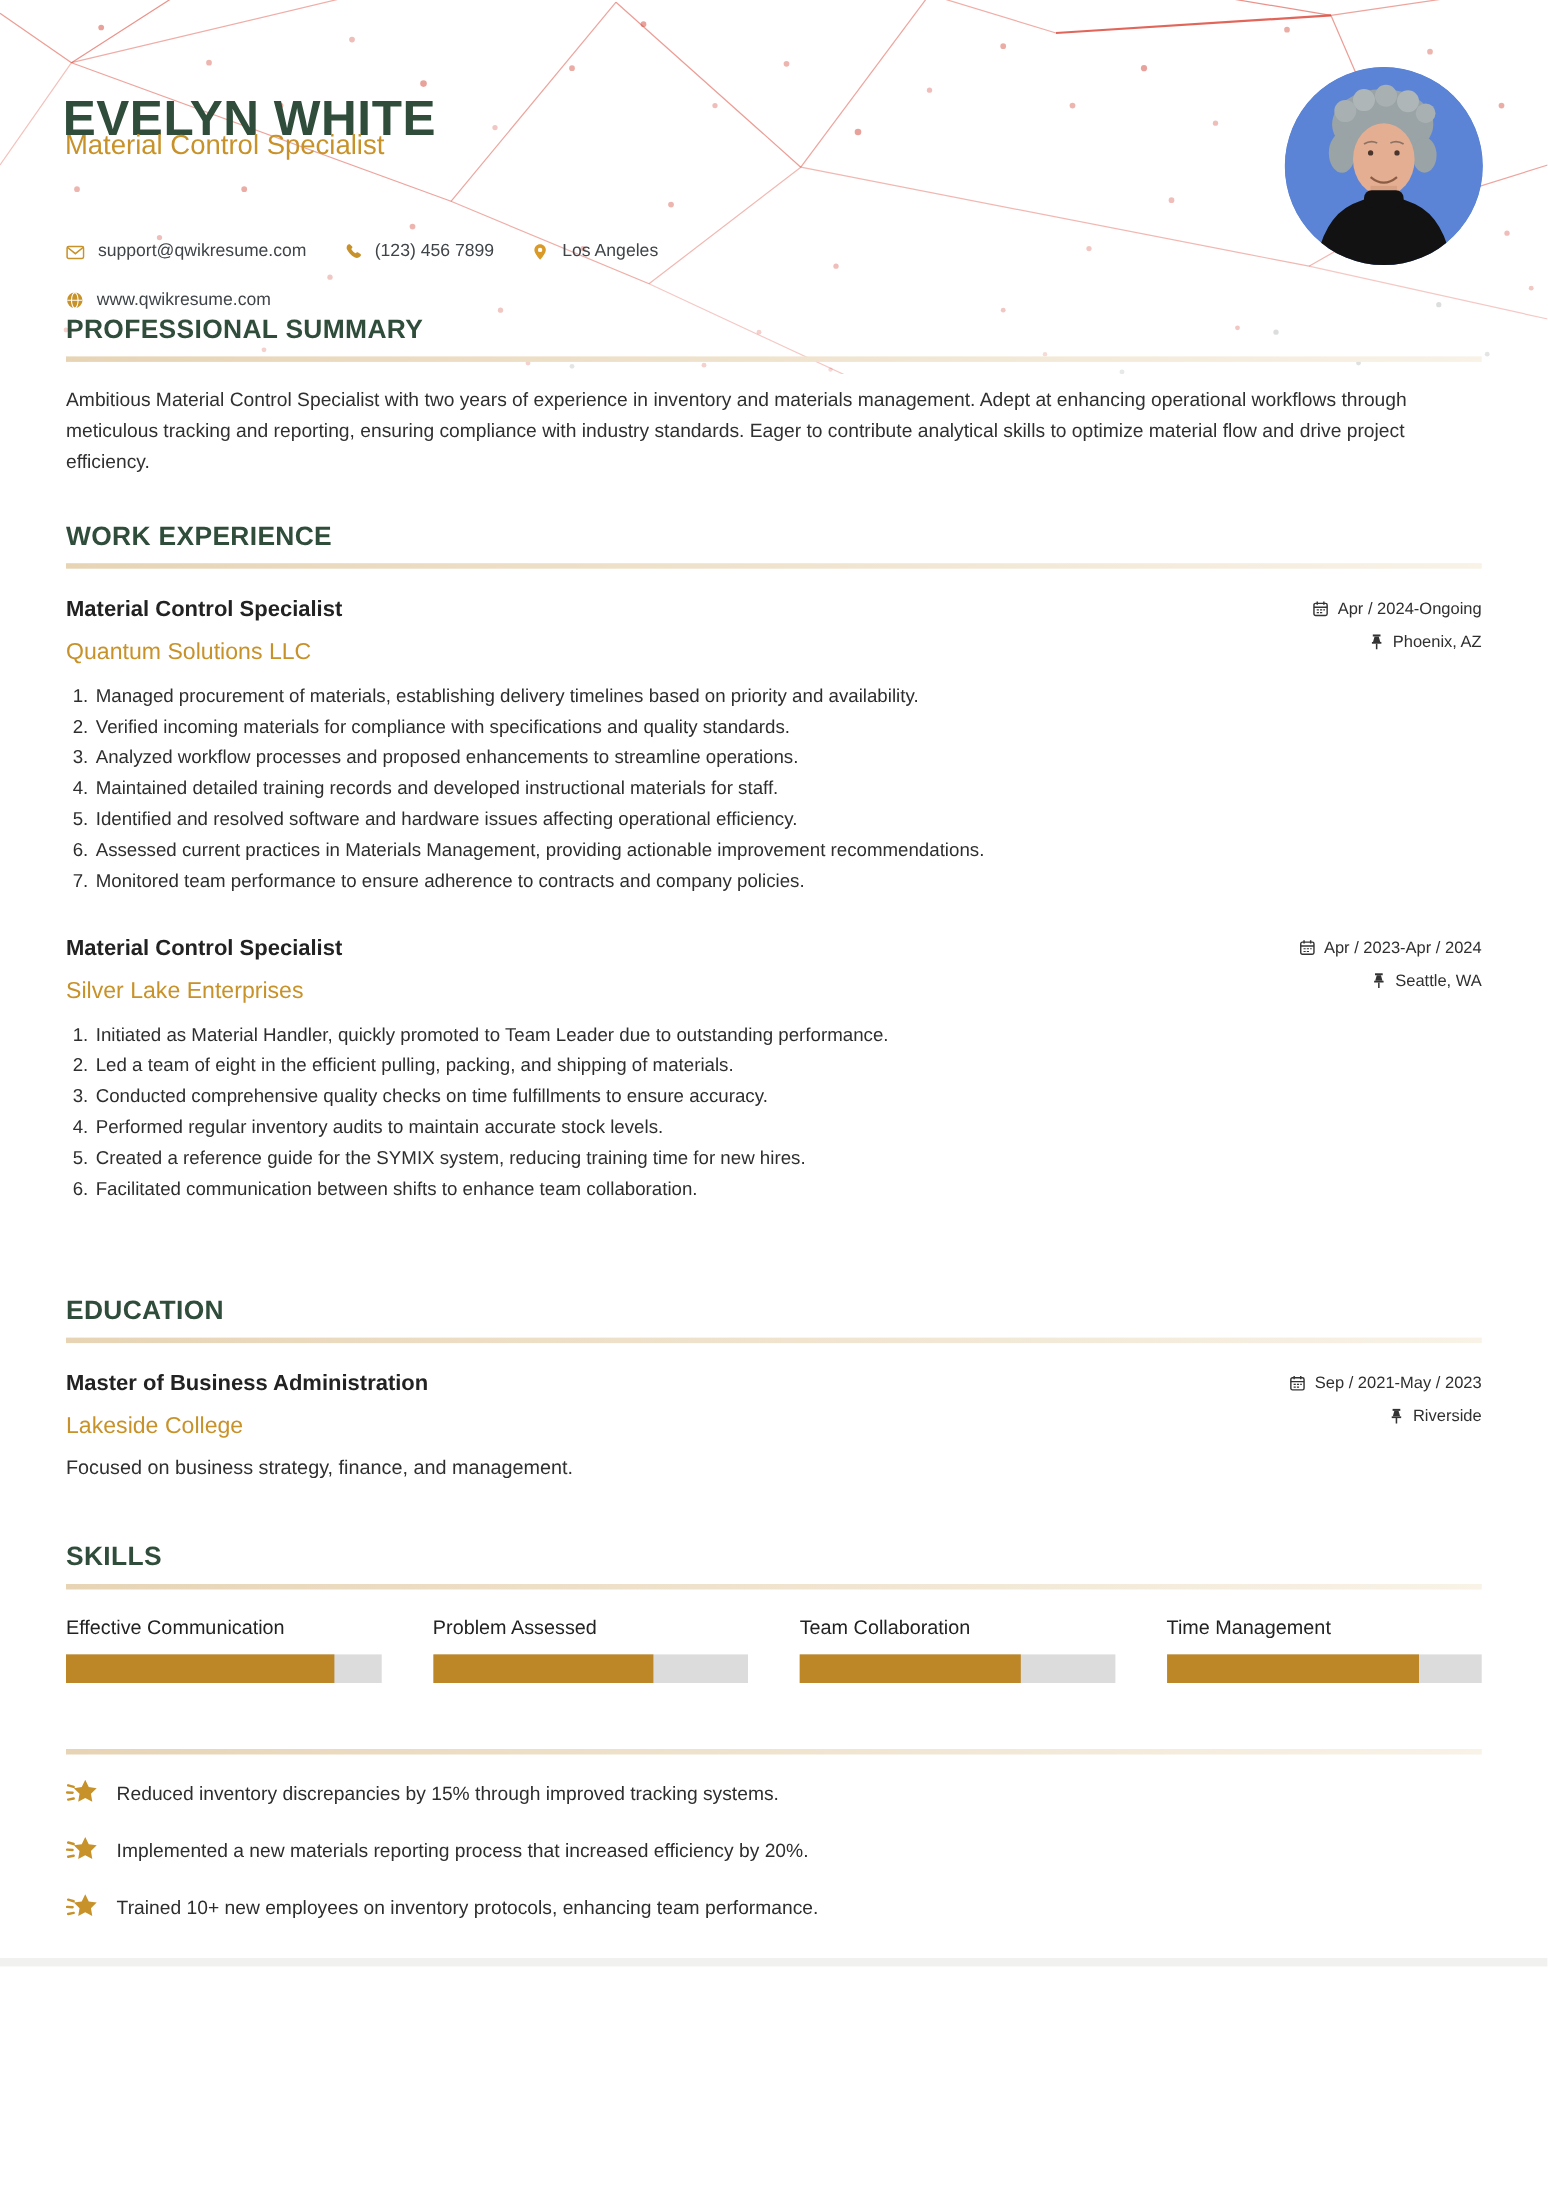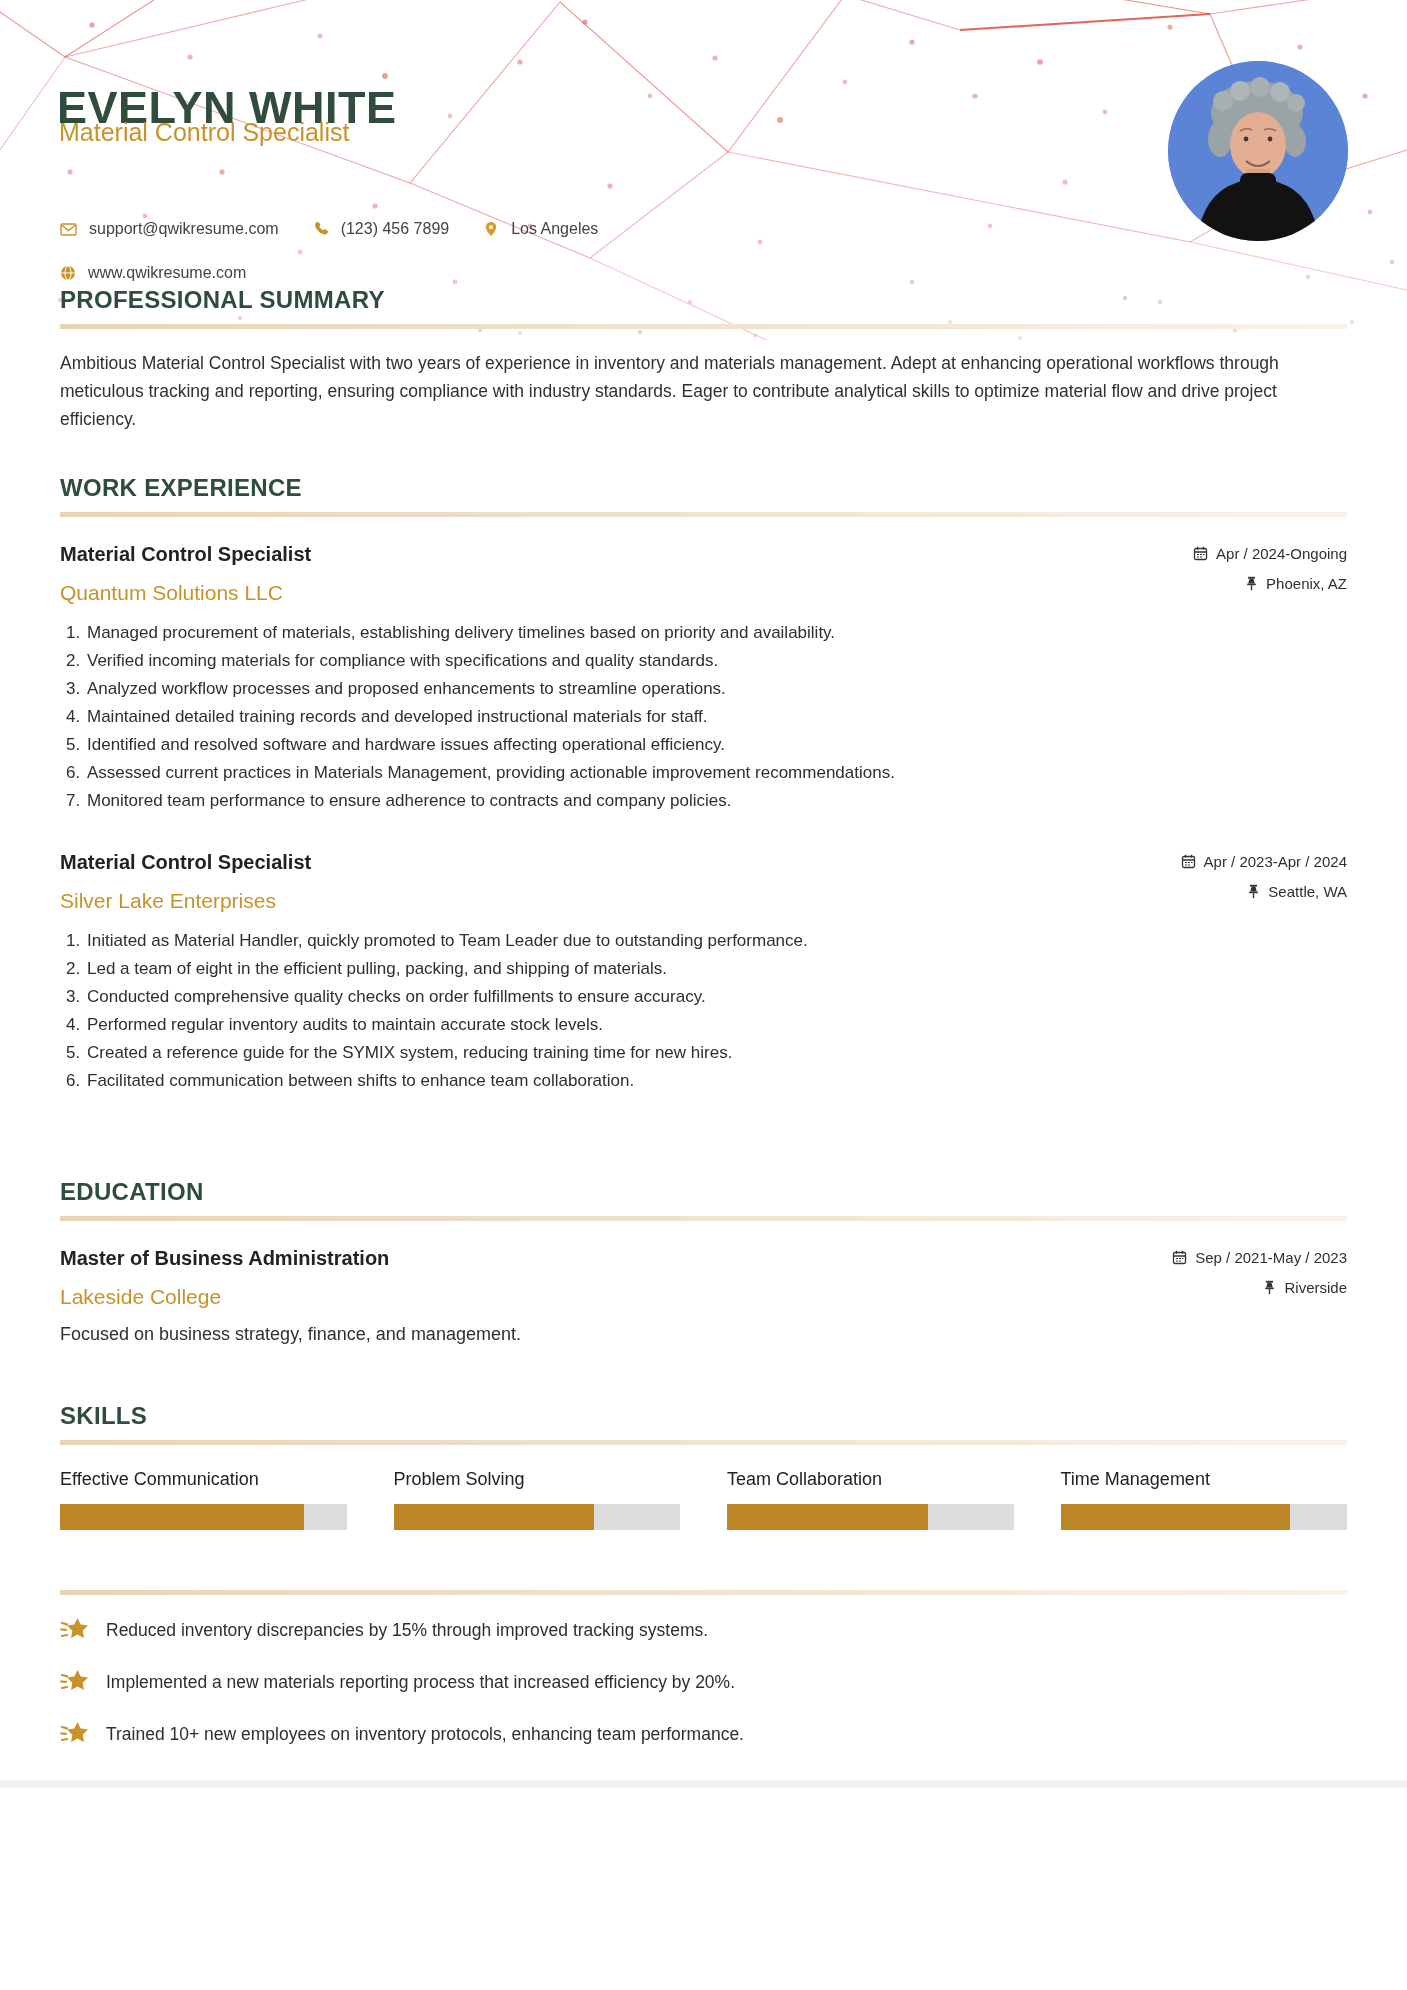--- a/index.html
+++ b/index.html
@@ -260,21 +260,21 @@
             <path d="M4.6,2.6 h3.8 l1.4,5 h-6.6 Z" fill="#333333"></path>
             <rect x="2.2" y="7.6" width="8.6" height="1.6" fill="#333333"></rect>
             <path d="M6.5,9.2 v5" stroke="#333333" stroke-width="1.4"></path>
           </svg>
           <span>Seattle, WA</span>
         </span>
       </div>
       <ol class="bullets">
         <li>Initiated as Material Handler, quickly promoted to Team Leader due to outstanding performance.</li>
         <li>Led a team of eight in the efficient pulling, packing, and shipping of materials.</li>
-        <li>Conducted comprehensive quality checks on order fulfillments to ensure accuracy.</li>
+        <li>Conducted comprehensive quality checks on time fulfillments to ensure accuracy.</li>
         <li>Performed regular inventory audits to maintain accurate stock levels.</li>
         <li>Created a reference guide for the SYMIX system, reducing training time for new hires.</li>
         <li>Facilitated communication between shifts to enhance team collaboration.</li>
       </ol>
     </article>
   </section>
 
   <section class="sec" style="top:1178px">
     <h2>EDUCATION</h2>
     <div class="divider"></div>
@@ -308,21 +308,21 @@
     <h2>SKILLS</h2>
     <div class="divider"></div>
     <div class="skills-grid">
       <div class="skill">
         <div class="skill-label">Effective Communication</div>
         <div class="bar-track">
           <div class="bar-fill" style="width: 85%;"></div>
         </div>
       </div>
       <div class="skill">
-        <div class="skill-label">Problem Solving</div>
+        <div class="skill-label">Problem Assessed</div>
         <div class="bar-track">
           <div class="bar-fill" style="width: 70%;"></div>
         </div>
       </div>
       <div class="skill">
         <div class="skill-label">Team Collaboration</div>
         <div class="bar-track">
           <div class="bar-fill" style="width: 70%;"></div>
         </div>
       </div>

